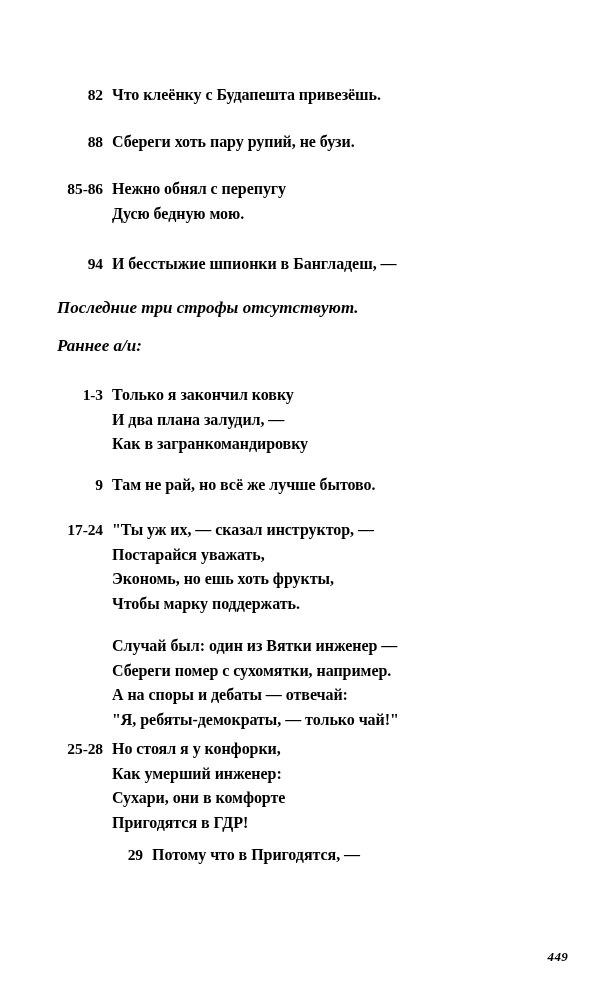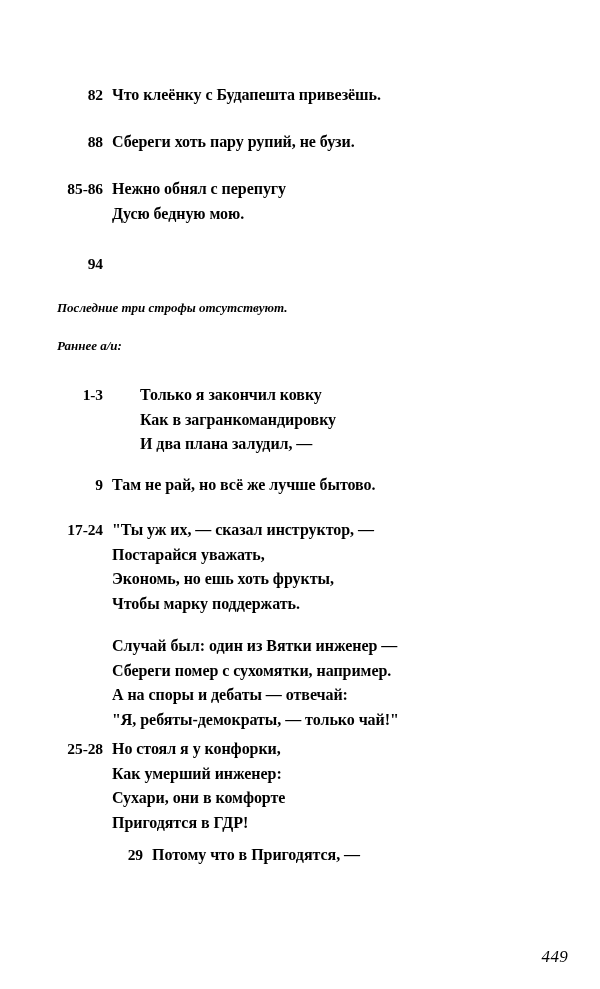--- a/index.html
+++ b/index.html
@@ -48,33 +48,33 @@
     display: block;
     white-space: nowrap;
   }
 
   
   .note {
     position: absolute;
     left: 57px;
     font-weight: bold;
     font-style: italic;
-    font-size: 13px;
+    font-size: 17px;
     line-height: 24.5px;
     white-space: nowrap;
   }
 
   
   .folio {
     position: absolute;
     right: 32px;
     bottom: 22px;
-    font-weight: normal;
+    font-weight: bold;
     font-style: italic;
-    font-size: 17px;
+    font-size: 13px;
     line-height: 20px;
     letter-spacing: 0.3px;
   }
 </style>
 </head>
 <body>
 
 <div class="page">
 
   <div id="blocks-root">
@@ -92,27 +92,30 @@
       </div>
       <div class="block" style="top: 177px; justify-content: center;">
         <div class="lineno">85-86</div>
         <div class="verse">
           <span class="vline">Нежно обнял с перепугу</span>
           <span class="vline">Дусю бедную мою.</span>
         </div>
       </div>
       <div class="block" style="top: 252px;">
         <div class="lineno">94</div>
+        <div class="verse">
+          <span class="vline">И бесстыжие шпионки в Бангладеш, —</span>
+        </div>
       </div>
-      <div class="block" style="top: 383px; gap: 28px;">
+      <div class="block" style="top: 383px;">
         <div class="lineno">1-3</div>
         <div class="verse">
           <span class="vline">Только я закончил ковку</span>
+          <span class="vline">И два плана залудил, —</span>
           <span class="vline">Как в загранкомандировку</span>
-          <span class="vline">И два плана залудил, —</span>
         </div>
       </div>
       <div class="block" style="top: 473px;">
         <div class="lineno">9</div>
         <div class="verse">
           <span class="vline">Там не рай, но всё же лучше бытово.</span>
         </div>
       </div>
       <div class="block" style="top: 518px;">
         <div class="lineno">17-24</div>

